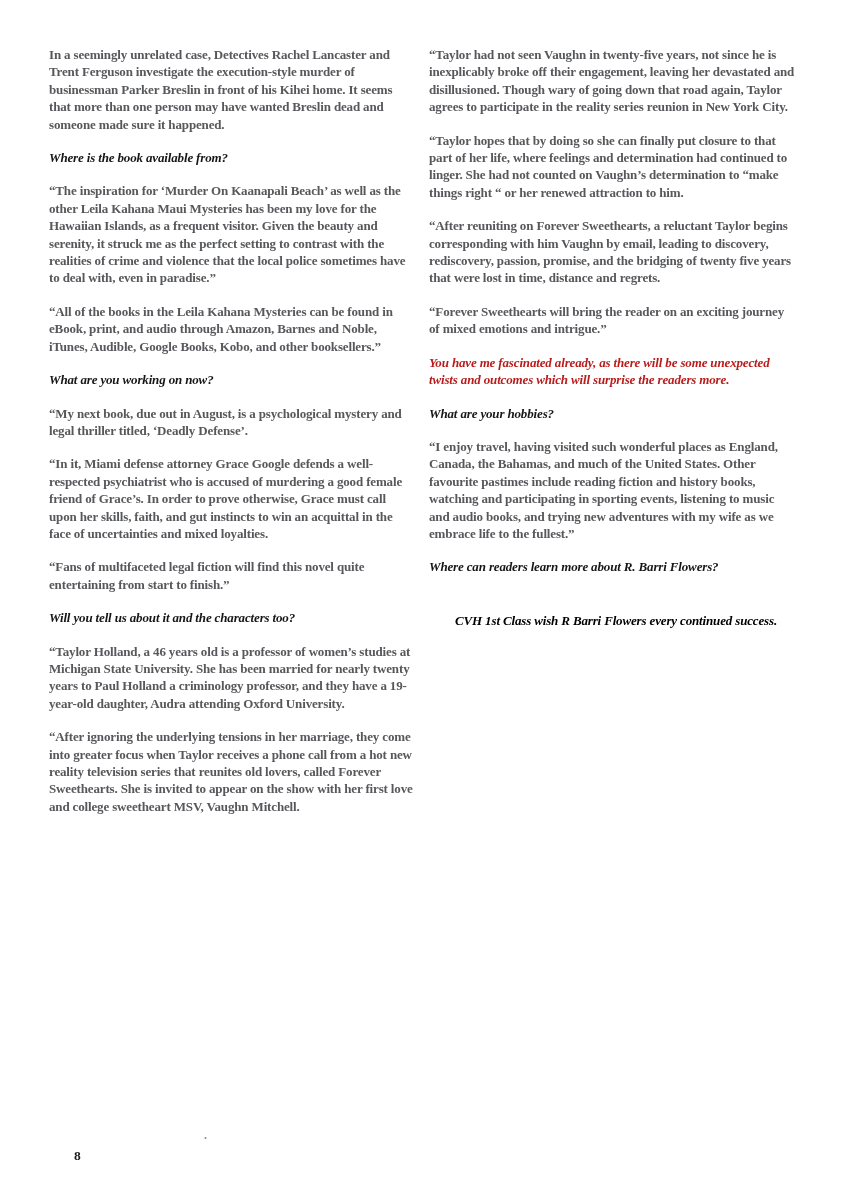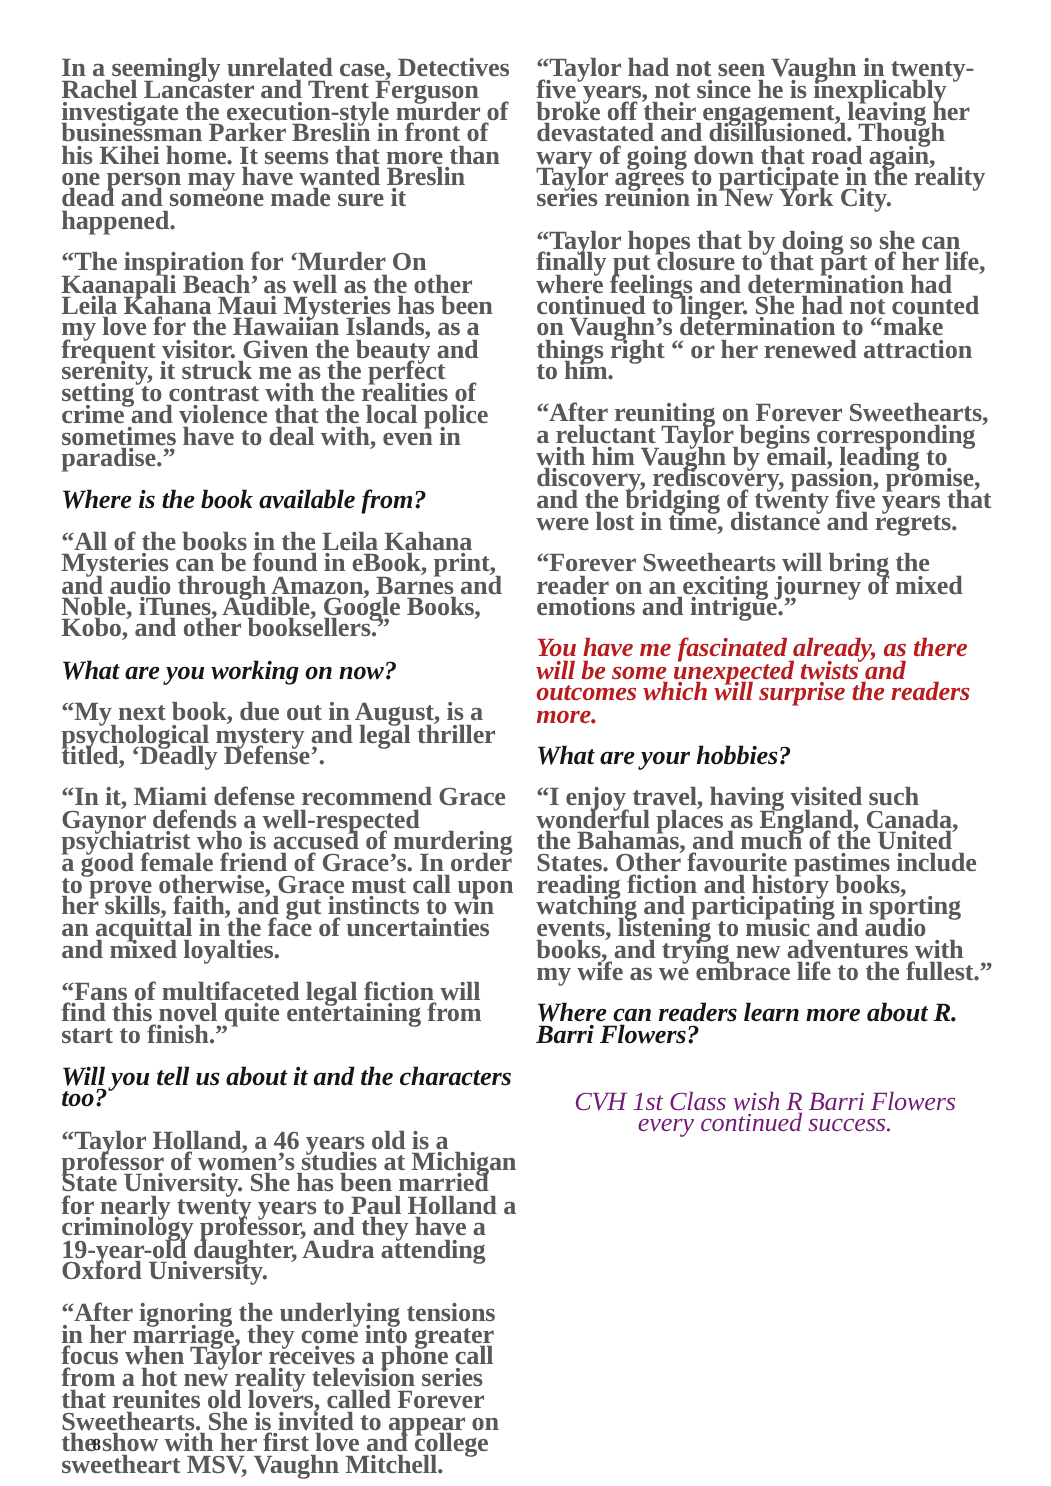--- a/index.html
+++ b/index.html
@@ -20,43 +20,43 @@
     left: 49px;
     top: 46px;
     display: flex;
     gap: 14px;
   }
   .col {
     width: 366px;
   }
   .block {
     margin: 0 0 16px 0;
-    font-size: 21px;
+    font-size: 13px;
     line-height: 17.4px;
     letter-spacing: -0.15px;
   }
   .answer {
     font-weight: 700;
     color: #57585b;
   }
   .question {
     font-weight: 700;
     font-style: italic;
     color: #161616;
   }
   .comment {
     font-weight: 700;
     font-style: italic;
     color: #b91c1c;
   }
   .signoff {
-    font-weight: 400;
+    font-weight: 700;
     font-style: italic;
-    color: #701a75;
-    text-align: center;
+    color: #000000;
+    text-align: right;
     margin-top: 36px;
     padding: 0 18px;
   }
   .page-number {
     position: absolute;
     left: 74px;
     top: 1148px;
     font-size: 13.5px;
     font-weight: 600;
     color: #1d1d1f;
@@ -72,26 +72,26 @@
     font-family: "Liberation Serif", serif;
   }
 </style>
 </head>
 <body>
 
 <div class="page">
   <div class="columns">
     <div class="col">
         <p class="block answer">In a seemingly unrelated case, Detectives Rachel Lancaster and Trent Ferguson investigate the execution-style murder of businessman Parker Breslin in front of his Kihei home. It seems that more than one person may have wanted Breslin dead and someone made sure it happened.</p>
+        <p class="block question">Where is the book available from?</p>
         <p class="block answer">“The inspiration for ‘Murder On Kaanapali Beach’ as well as the other Leila Kahana Maui Mysteries has been my love for the Hawaiian Islands, as a frequent visitor. Given the beauty and serenity, it struck me as the perfect setting to contrast with the realities of crime and violence that the local police sometimes have to deal with, even in paradise.”</p>
-        <p class="block question">Where is the book available from?</p>
         <p class="block answer">“All of the books in the Leila Kahana Mysteries can be found in eBook, print, and audio through Amazon, Barnes and Noble, iTunes, Audible, Google Books, Kobo, and other booksellers.”</p>
         <p class="block question">What are you working on now?</p>
         <p class="block answer">“My next book, due out in August, is a psychological mystery and legal thriller titled, ‘Deadly Defense’.</p>
-        <p class="block answer">“In it, Miami defense recommend Grace Gaynor defends a well-respected psychiatrist who is accused of murdering a good female friend of Grace’s. In order to prove otherwise, Grace must call upon her skills, faith, and gut instincts to win an acquittal in the face of uncertainties and mixed loyalties.</p>
+        <p class="block answer">“In it, Miami defense attorney Grace Google defends a well-respected psychiatrist who is accused of murdering a good female friend of Grace’s. In order to prove otherwise, Grace must call upon her skills, faith, and gut instincts to win an acquittal in the face of uncertainties and mixed loyalties.</p>
         <p class="block answer">“Fans of multifaceted legal fiction will find this novel quite entertaining from start to finish.”</p>
         <p class="block question">Will you tell us about it and the characters too?</p>
         <p class="block answer">“Taylor Holland, a 46 years old is a professor of women’s studies at Michigan State University. She has been married for nearly twenty years to Paul Holland a criminology professor, and they have a 19-year-old daughter, Audra attending Oxford University.</p>
         <p class="block answer">“After ignoring the underlying tensions in her marriage, they come into greater focus when Taylor receives a phone call from a hot new reality television series that reunites old lovers, called Forever Sweethearts. She is invited to appear on the show with her first love and college sweetheart MSV, Vaughn Mitchell.</p>
       </div>
     <div class="col">
         <p class="block answer">“Taylor had not seen Vaughn in twenty-five years, not since he is inexplicably broke off their engagement, leaving her devastated and disillusioned. Though wary of going down that road again, Taylor agrees to participate in the reality series reunion in New York City.</p>
         <p class="block answer">“Taylor hopes that by doing so she can finally put closure to that part of her life, where feelings and determination had continued to linger. She had not counted on Vaughn’s determination to “make things right “ or her renewed attraction to him.</p>
         <p class="block answer">“After reuniting on Forever Sweethearts, a reluctant Taylor begins corresponding with him Vaughn by email, leading to discovery, rediscovery, passion, promise, and the bridging of twenty five years that were lost in time, distance and regrets.</p>
         <p class="block answer">“Forever Sweethearts will bring the reader on an exciting journey of mixed emotions and intrigue.”</p>

